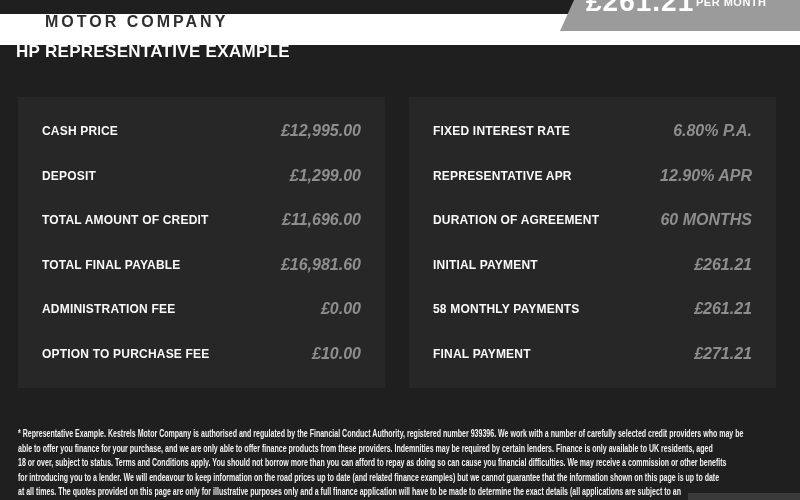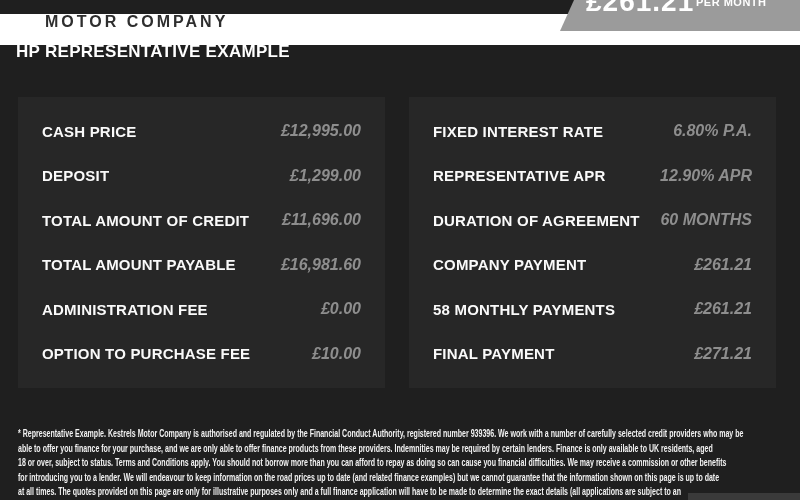--- a/index.html
+++ b/index.html
@@ -47,21 +47,21 @@
     display:flex; gap:24px;
   }
   .panel {
     flex:1; background:#272727; padding:12px 0;
   }
   .row {
     display:flex; justify-content:space-between; align-items:center;
     height:44.5px; padding:0 24px; box-sizing:border-box;
   }
   .row-label {
-    font-size:15px; font-weight:bold; color:#fafafa; letter-spacing:0.2px;
+    font-size:12px; font-weight:bold; color:#fafafa; letter-spacing:0.2px;
     white-space:nowrap;
   }
   .row-value {
     font-size:16px; font-weight:bold; color:#8e8e8e; white-space:nowrap;font-style:italic;
   }
 
   
   .disclaimer {
     position:absolute; left:18px; top:426px; width:780px; height:74px;
     overflow:hidden;
@@ -103,21 +103,21 @@
       </div>
       <div class="row">
         <span class="row-label">DEPOSIT</span>
         <span class="row-value">£1,299.00</span>
       </div>
       <div class="row">
         <span class="row-label">TOTAL AMOUNT OF CREDIT</span>
         <span class="row-value">£11,696.00</span>
       </div>
       <div class="row">
-        <span class="row-label">TOTAL AMOUNT PAYABLE</span>
+        <span class="row-label">TOTAL FINAL PAYABLE</span>
         <span class="row-value">£16,981.60</span>
       </div>
       <div class="row">
         <span class="row-label">ADMINISTRATION FEE</span>
         <span class="row-value">£0.00</span>
       </div>
       <div class="row">
         <span class="row-label">OPTION TO PURCHASE FEE</span>
         <span class="row-value">£10.00</span>
       </div>
@@ -130,21 +130,21 @@
       </div>
       <div class="row">
         <span class="row-label">REPRESENTATIVE APR</span>
         <span class="row-value">12.90% APR</span>
       </div>
       <div class="row">
         <span class="row-label">DURATION OF AGREEMENT</span>
         <span class="row-value">60 MONTHS</span>
       </div>
       <div class="row">
-        <span class="row-label">COMPANY PAYMENT</span>
+        <span class="row-label">INITIAL PAYMENT</span>
         <span class="row-value">£261.21</span>
       </div>
       <div class="row">
         <span class="row-label">58 MONTHLY PAYMENTS</span>
         <span class="row-value">£261.21</span>
       </div>
       <div class="row">
         <span class="row-label">FINAL PAYMENT</span>
         <span class="row-value">£271.21</span>
       </div>

